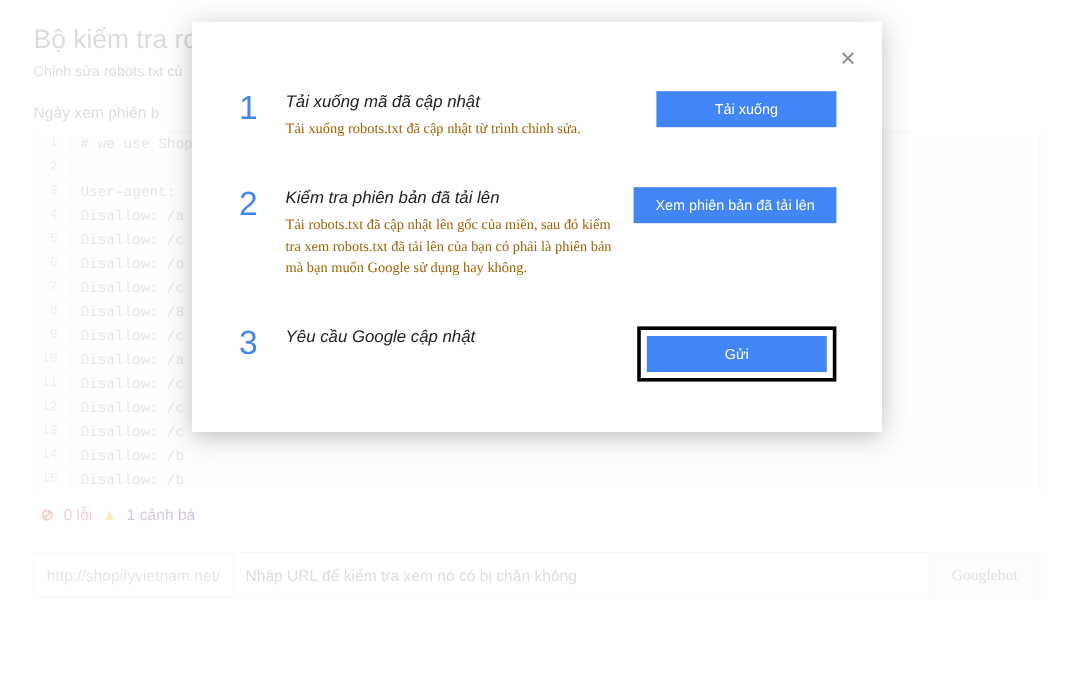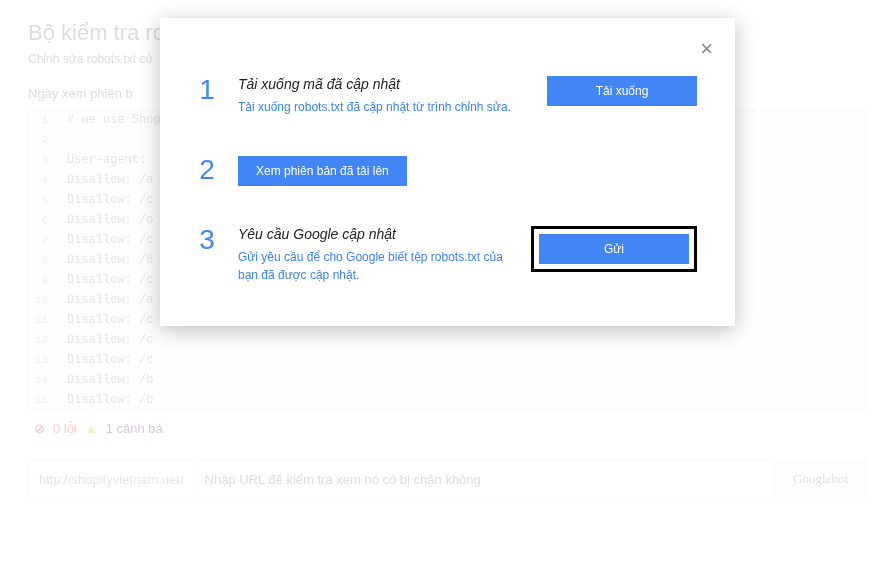--- a/index.html
+++ b/index.html
@@ -24,21 +24,21 @@
 
 .overlay { position: absolute; inset: 0; background: rgba(255,255,255,0.75); display: flex; justify-content: center; align-items: flex-start; }
 .modal { width: 575px; background: #fff; box-shadow: 0 4px 20px rgba(0,0,0,0.25); margin-top: 18px; position: relative; padding: 58px 38px 42px 38px; }
 .close-x { position: absolute; top: 18px; right: 22px; font-size: 22px; color: #888; cursor: pointer; font-weight: 300; }
 .step { display: flex; gap: 22px; margin-bottom: 40px; }
 .step:last-child { margin-bottom: 0; }
 .step-num { font-size: 28px; color: #4285f4; font-weight: 300; min-width: 18px; text-align: center; line-height: 1; }
 .step-body { flex: 1; display: flex; gap: 18px; }
 .step-text { flex: 1; }
 .step-title { font-size: 14px; color: #222; margin-bottom: 6px; font-style: italic; }
-.step-desc { font-size: 12px; color: #3b82f6; line-height: 1.5; }
+.step-desc { font-size: 12px; color: #a16207; line-height: 1.5; font-family: Liberation Serif, serif; }
 .step-btn-wrap { display: flex; align-items: flex-start; }
 .btn { background: #4285f4; color: #fff; border: none; padding: 0 18px; height: 30px; font-size: 12px; cursor: pointer; font-weight: normal; min-width: 150px; text-align: center; }
 .highlight-box { border: 3px solid #000000; padding: 5px; display: inline-block; }
 </style>
 </head>
 <body>
 
 <div class="page">
   <div class="page-title">Bộ kiểm tra robo</div>
   <div class="page-sub">Chỉnh sửa robots.txt củ</div>
@@ -134,32 +134,35 @@
         </div>
         <div class="step-btn-wrap">
           <button class="btn">Tải xuống</button>
         </div>
       </div>
     </div>
 
     <div class="step">
       <div class="step-num">2</div>
       <div class="step-body">
+        <div class="step-text">
+          <div class="step-title">Kiểm tra phiên bản đã tải lên</div>
+          <div class="step-desc">Tải robots.txt đã cập nhật lên gốc của miền, sau đó kiểm tra xem robots.txt đã tải lên của bạn có phải là phiên bản mà bạn muốn Google sử dụng hay không.</div>
+        </div>
         <div class="step-btn-wrap">
           <button class="btn">Xem phiên bản đã tải lên</button>
         </div>
       </div>
     </div>
 
     <div class="step">
       <div class="step-num">3</div>
       <div class="step-body">
         <div class="step-text">
           <div class="step-title">Yêu cầu Google cập nhật</div>
-          <div class="step-desc">Gửi yêu cầu để cho Google biết tệp robots.txt của bạn đã được cập nhật.</div>
         </div>
         <div class="step-btn-wrap">
           <span class="highlight-box">
             <button class="btn">Gửi</button>
           </span>
         </div>
       </div>
     </div>
 
   </div>

